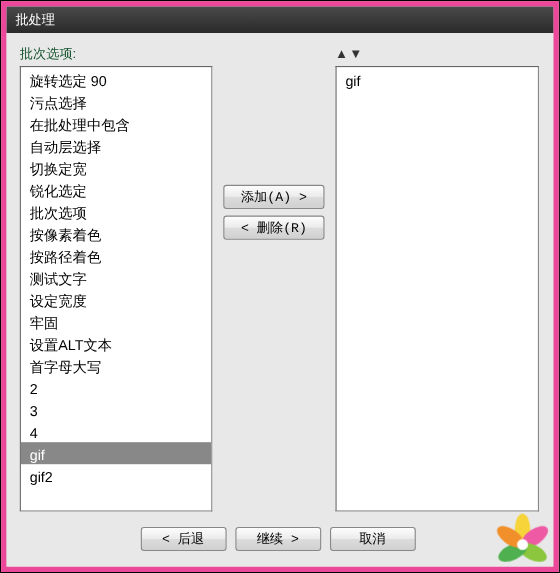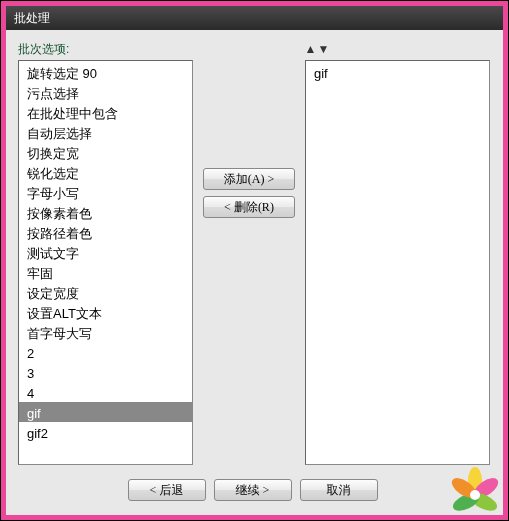--- a/index.html
+++ b/index.html
@@ -104,21 +104,21 @@
     background: #888;
     color: #fff;
   }
   .btn {
     width: 92px;
     height: 22px;
     background: linear-gradient(to bottom, #fdfdfd 0%, #ebebeb 48%, #dcdcdc 52%, #d0d0d0 100%);
     border: 1px solid #888;
     border-radius: 3px;
     font-size: 12px;
-    font-family: Liberation Serif, serif;
+    font-family: Liberation Mono, monospace;
     cursor: pointer;
     display: flex;
     align-items: center;
     justify-content: center;
     padding: 0;
   }
   .bottom-row {
     height: 34px;
     display: flex;
     justify-content: center;
@@ -150,26 +150,26 @@
         <div class="label-row">
           <span class="label-text">批次选项:</span>
         </div>
         <div class="listbox" id="left-list">
             <div class="list-item">旋转选定 90</div>
             <div class="list-item">污点选择</div>
             <div class="list-item">在批处理中包含</div>
             <div class="list-item">自动层选择</div>
             <div class="list-item">切换定宽</div>
             <div class="list-item">锐化选定</div>
-            <div class="list-item">字母小写</div>
+            <div class="list-item">批次选项</div>
             <div class="list-item">按像素着色</div>
             <div class="list-item">按路径着色</div>
             <div class="list-item">测试文字</div>
+            <div class="list-item">设定宽度</div>
             <div class="list-item">牢固</div>
-            <div class="list-item">设定宽度</div>
             <div class="list-item">设置ALT文本</div>
             <div class="list-item">首字母大写</div>
             <div class="list-item">2</div>
             <div class="list-item">3</div>
             <div class="list-item">4</div>
             <div class="list-item selected">gif</div>
             <div class="list-item">gif2</div>
           </div>
       </div>
 

